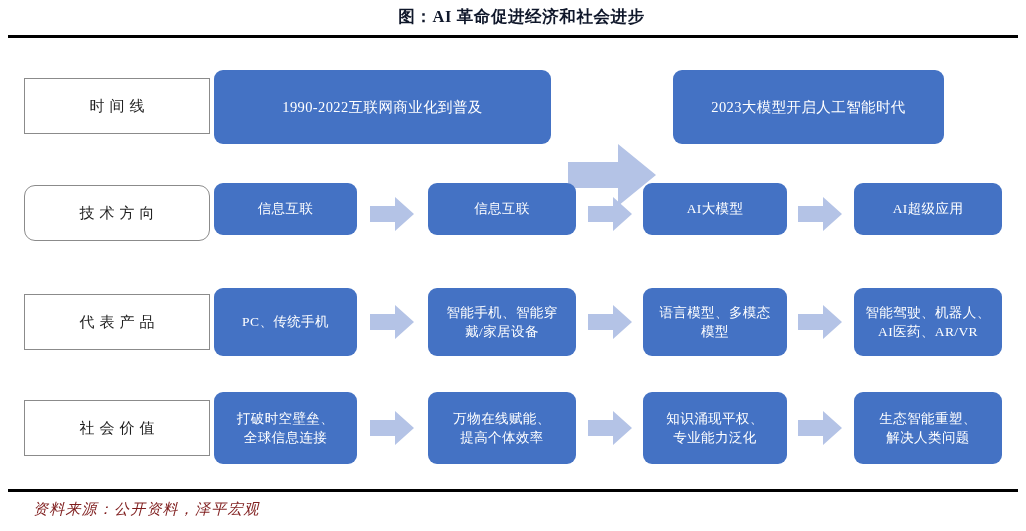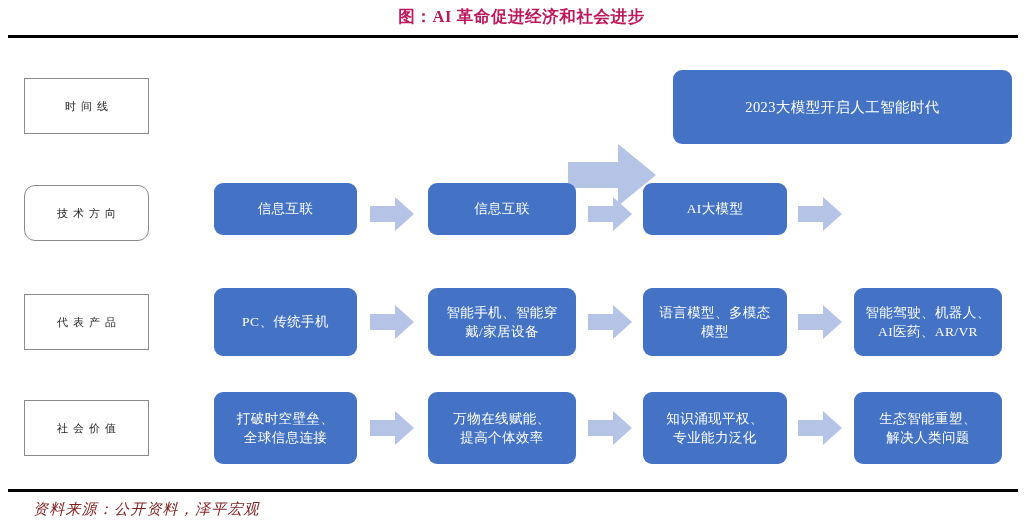--- a/index.html
+++ b/index.html
@@ -33,21 +33,21 @@
     height: 34px;
     display: flex;
     align-items: center;
     justify-content: center;
   }
   .chart-title {
     font-family: "Liberation Serif", "DejaVu Serif", serif;
     font-size: 16.5px;
     font-weight: 600;
     letter-spacing: 0.6px;
-    color: #be185d;
+    color: #0f172a;
     white-space: nowrap;
     padding-left: 17px;
   }
 
   .rule {
     position: absolute;
     left: 8px;
     width: 1010px;
     height: 3px;
     background: #000000;
@@ -63,29 +63,29 @@
   }
   .row-1 { top: 70px;  height: 74px; }
   .row-2 { top: 183px; height: 62px; }
   .row-3 { top: 288px; height: 68px; }
   .row-4 { top: 392px; height: 72px; }
 
   
   .row-label {
     position: absolute;
     left: 24px;
-    width: 125px;
+    width: 186px;
     box-sizing: border-box;
     background: #ffffff;
     border: 1.3px solid #8b8b8b;
     display: flex;
     align-items: center;
     justify-content: center;
     font-family: "Liberation Serif", "DejaVu Serif", serif;
-    font-size: 11px;
+    font-size: 15px;
     letter-spacing: 5px;
     text-indent: 5px;
     color: #1f1f1f;
     white-space: nowrap;
   }
   .row-1 .row-label { top: 8px;  height: 56px; }
   .row-2 .row-label { top: 2px;  height: 56px; border-radius: 11px; }
   .row-3 .row-label { top: 6px;  height: 56px; }
   .row-4 .row-label { top: 8px;  height: 56px; }
 
@@ -106,21 +106,21 @@
   }
 
   
   .row-1 .node {
     top: 0;
     height: 74px;
     font-size: 14.5px;
     letter-spacing: 0.4px;
   }
   .row-1 .node.n1 { left: 214px; width: 337px; }
-  .row-1 .node.n2 { left: 673px; width: 339px; }
+  .row-1 .node.n2 { left: 673px; width: 271px; }
 
   
   .row-2 .node, .row-3 .node, .row-4 .node {
     font-size: 13.5px;
     letter-spacing: 0.4px;
   }
   .row-2 .node { top: 0; height: 52px; }
   .row-3 .node { top: 0; height: 68px; }
   .row-4 .node { top: 0; height: 72px; }
 
@@ -172,20 +172,23 @@
 
   <div class="title-area">
     <div class="chart-title">图：AI 革命促进经济和社会进步</div>
   </div>
 
   <div class="rule rule-top"></div>
 
   <div class="row row-1">
     <div class="row-label">时间线</div>
 
+    <div class="node n1">
+      <span>1990-2022互联网商业化到普及</span>
+    </div>
 
     <svg class="arrow arrow-big" viewBox="0 0 88 62">
       <polygon points="0,18 50,18 50,0 88,31 50,62 50,44 0,44" fill="#B4C3E6"></polygon>
     </svg>
 
     <div class="node n2">
       <span>2023大模型开启人工智能时代</span>
     </div>
   </div>
 
@@ -206,20 +209,23 @@
       <polygon points="0,9 25,9 25,0 44,17 25,34 25,25 0,25" fill="#B4C3E6"></polygon>
     </svg>
 
     <div class="node col-3">
       <span>AI大模型</span>
     </div>
     <svg class="arrow arrow-sm a3" viewBox="0 0 44 34">
       <polygon points="0,9 25,9 25,0 44,17 25,34 25,25 0,25" fill="#B4C3E6"></polygon>
     </svg>
 
+    <div class="node col-4">
+      <span>AI超级应用</span>
+    </div>
   </div>
 
   <div class="row row-4">
     <div class="row-label">社会价值</div>
 
     <div class="node col-1">
       <span>
         <span class="nowrap">打破时空壁垒、</span><br>
         <span class="nowrap">全球信息连接</span>
       </span>

